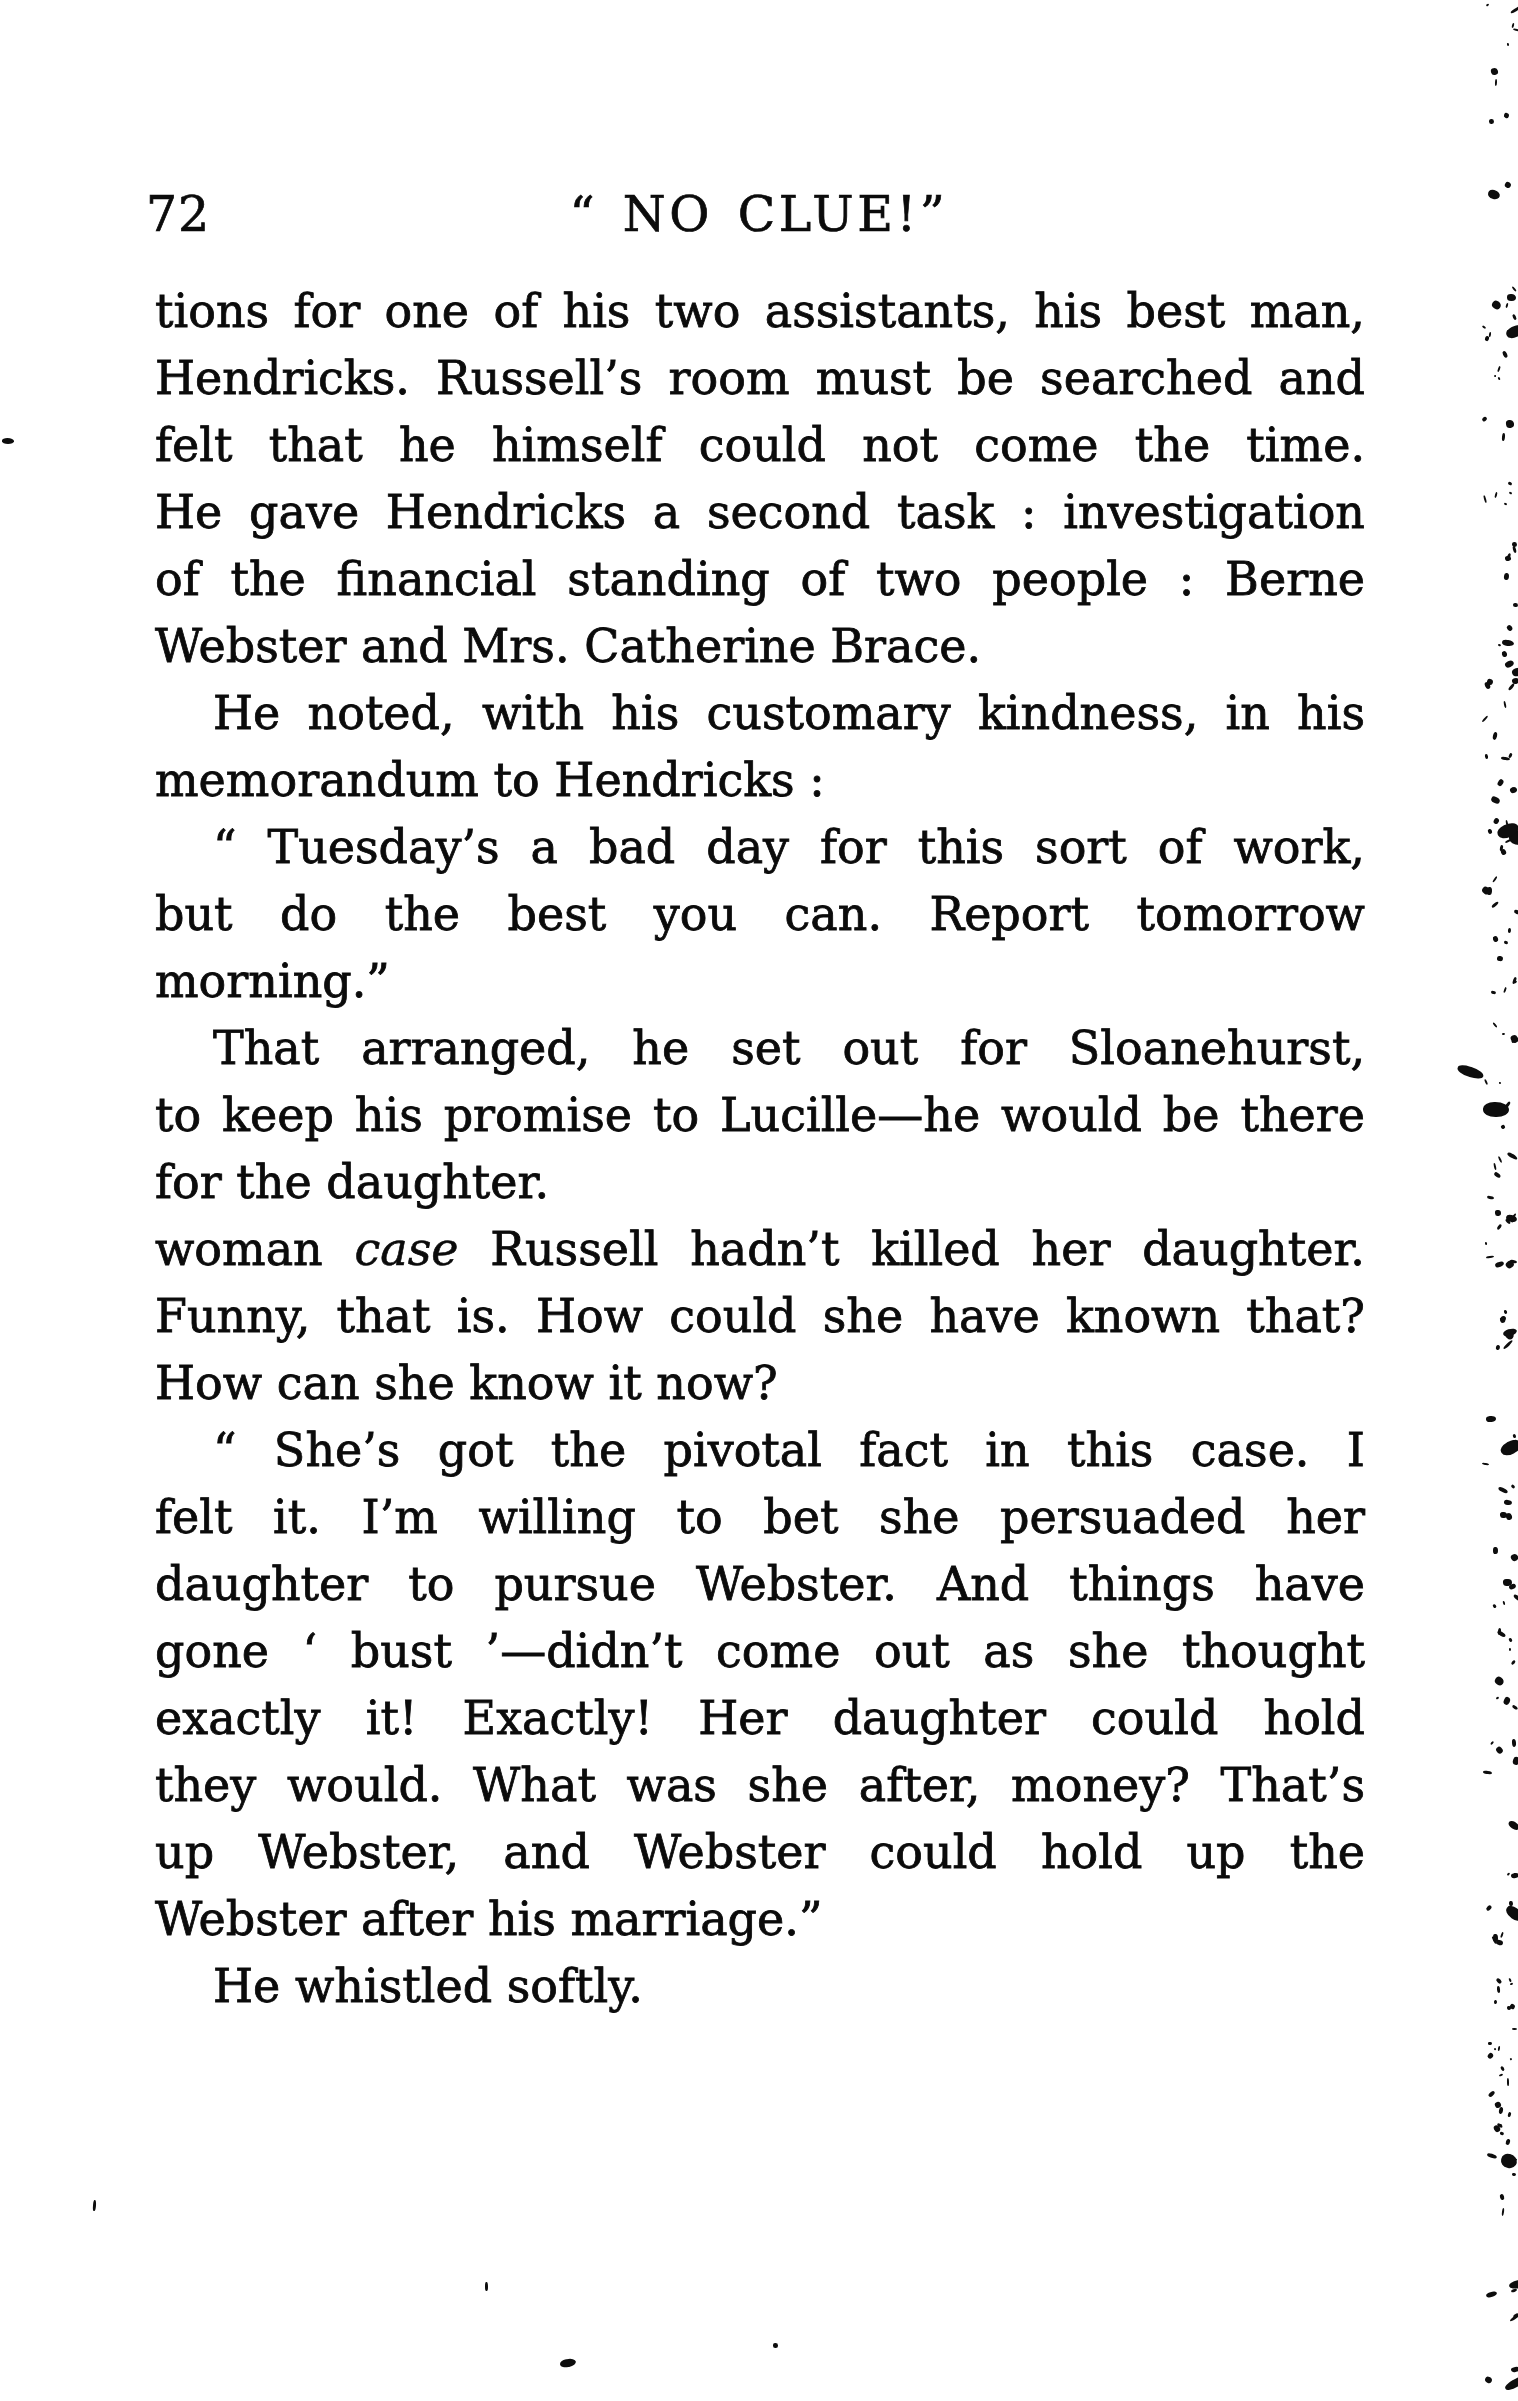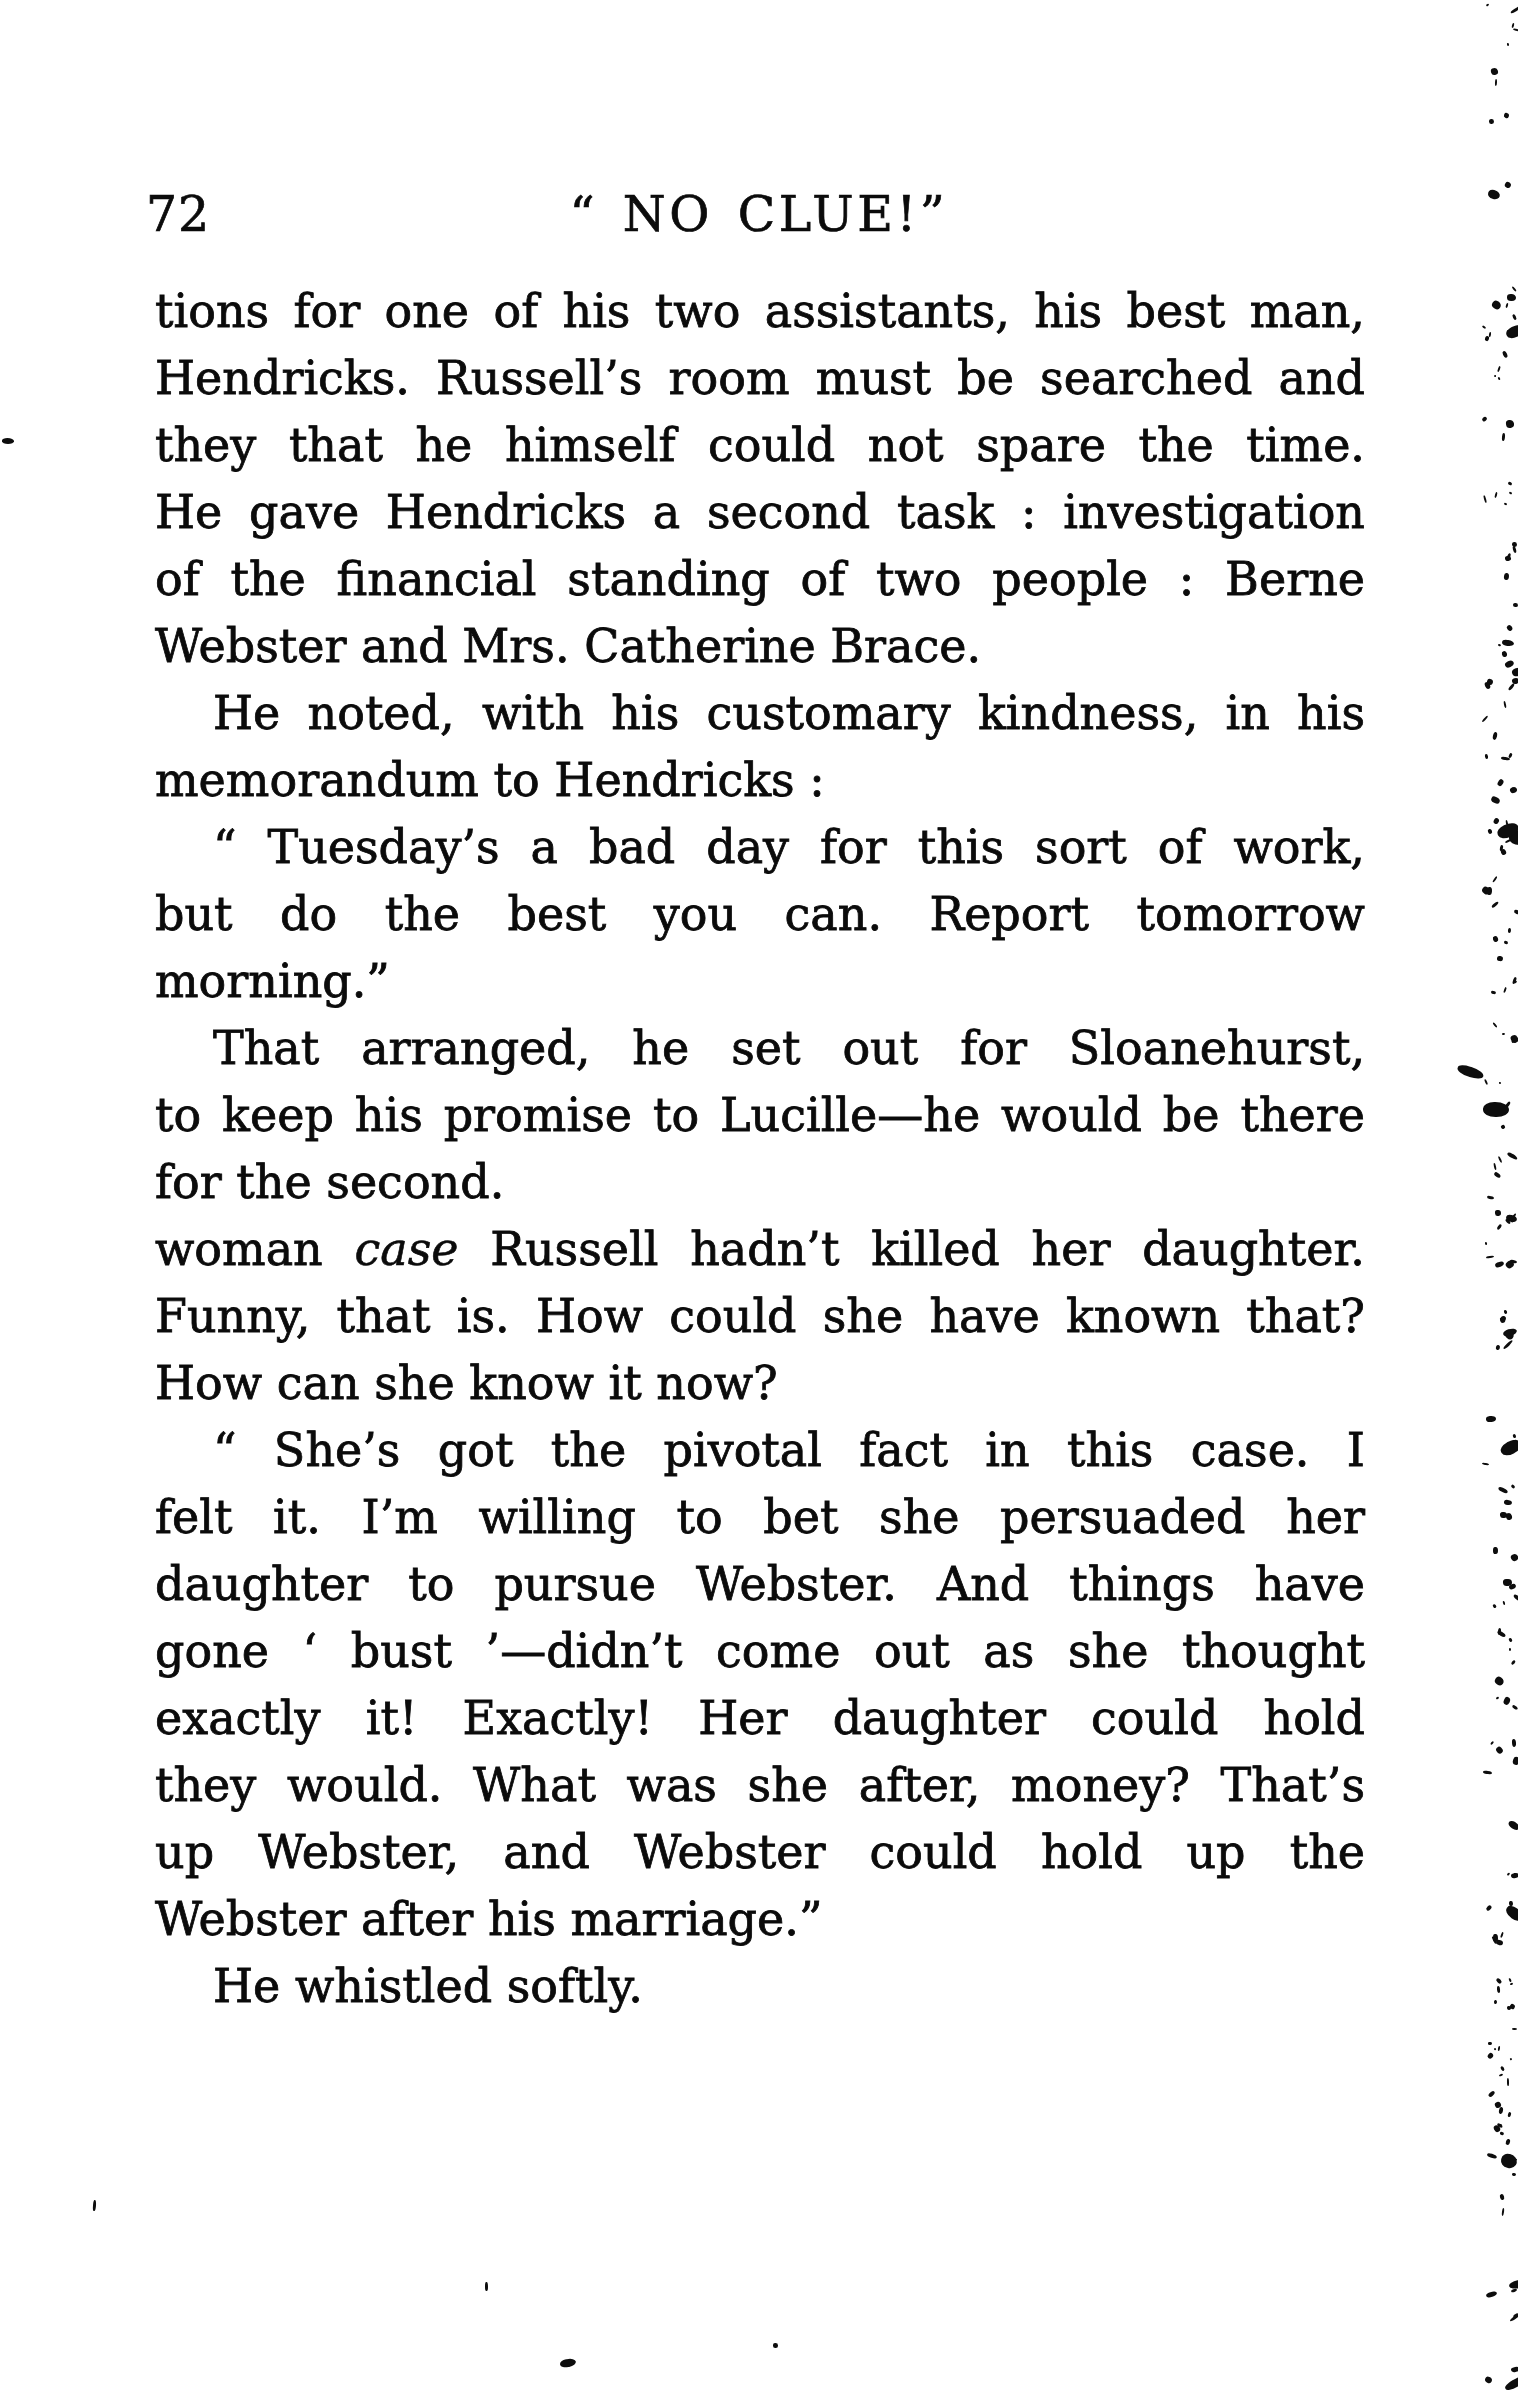--- a/index.html
+++ b/index.html
@@ -82,32 +82,32 @@
 <div class="page">
 
   <div class="running-head">
     <span class="pagenum">72</span>
     <span class="running-title">“ NO CLUE!”</span>
   </div>
 
   <div class="text-block">
       <div class="line"><span>tions for one of his two assistants, his best man,</span></div>
       <div class="line"><span>Hendricks.  Russell’s room must be searched and</span></div>
-      <div class="line"><span>they that he himself could not spare the time.</span></div>
+      <div class="line"><span>felt that he himself could not come the time.</span></div>
       <div class="line"><span>He gave Hendricks a second task : investigation</span></div>
       <div class="line"><span>of the financial standing of two people : Berne</span></div>
       <div class="line last"><span>Webster and Mrs. Catherine Brace.</span></div>
       <div class="line indent"><span>He noted, with his customary kindness, in his</span></div>
       <div class="line last"><span>memorandum to Hendricks :</span></div>
       <div class="line indent"><span>“ Tuesday’s a bad day for this sort of work,</span></div>
       <div class="line"><span>but do the best you can.  Report tomorrow</span></div>
       <div class="line last"><span>morning.”</span></div>
       <div class="line indent"><span>That arranged, he set out for Sloanehurst,</span></div>
       <div class="line"><span>to keep his promise to Lucille—he would be there</span></div>
-      <div class="line last"><span>for the second.</span></div>
+      <div class="line last"><span>for the daughter.</span></div>
       <div class="line"><span>woman </span><em>case</em><span> Russell hadn’t killed her daughter.</span></div>
       <div class="line"><span>Funny, that is.  How could she have known that?</span></div>
       <div class="line last"><span>How can she know it now?</span></div>
       <div class="line indent"><span>“ She’s got the pivotal fact in this case.  I</span></div>
       <div class="line"><span>felt it.  I’m willing to bet she persuaded her</span></div>
       <div class="line"><span>daughter to pursue Webster.  And things have</span></div>
       <div class="line"><span>gone ‘ bust ’—didn’t come out as she thought</span></div>
       <div class="line"><span>exactly it!  Exactly!  Her daughter could hold</span></div>
       <div class="line"><span>they would.  What was she after, money?  That’s</span></div>
       <div class="line"><span>up Webster, and Webster could hold up the</span></div>

